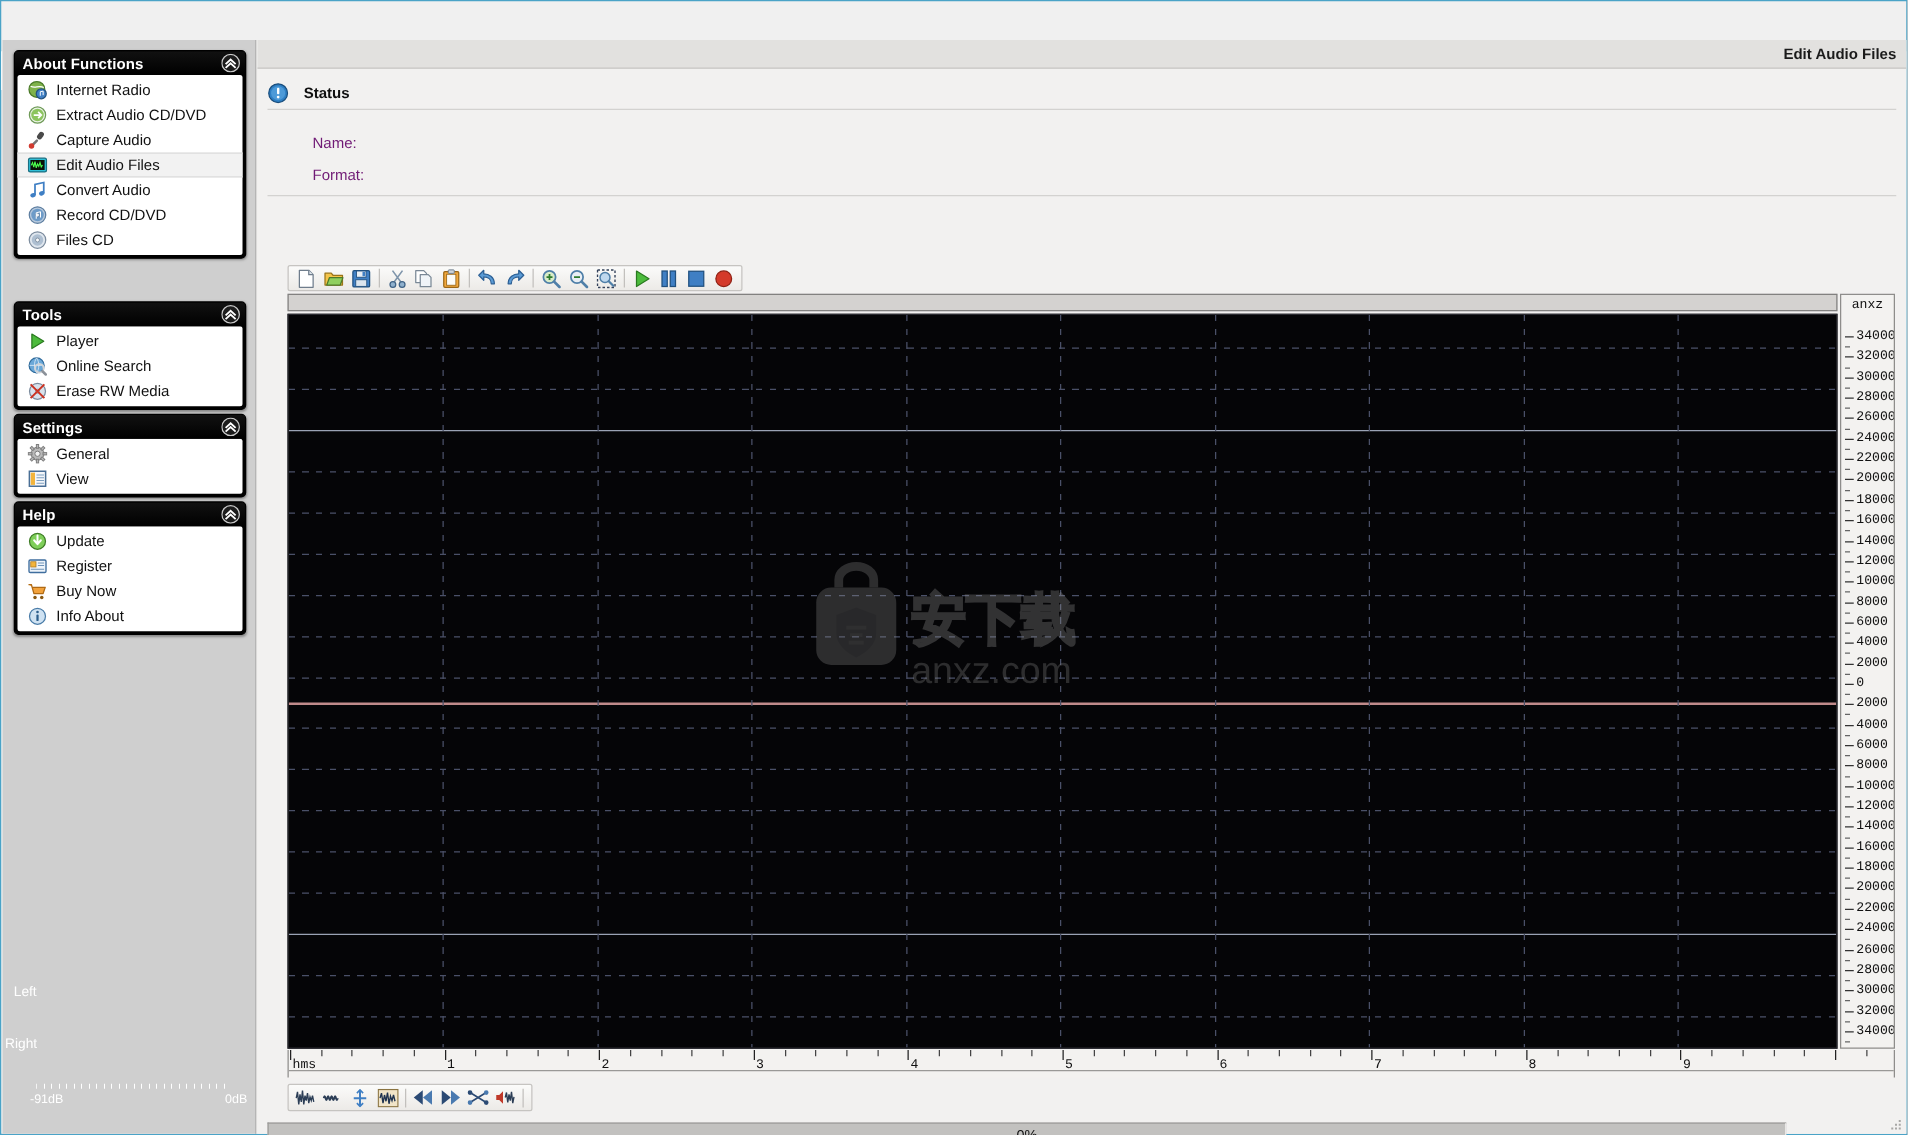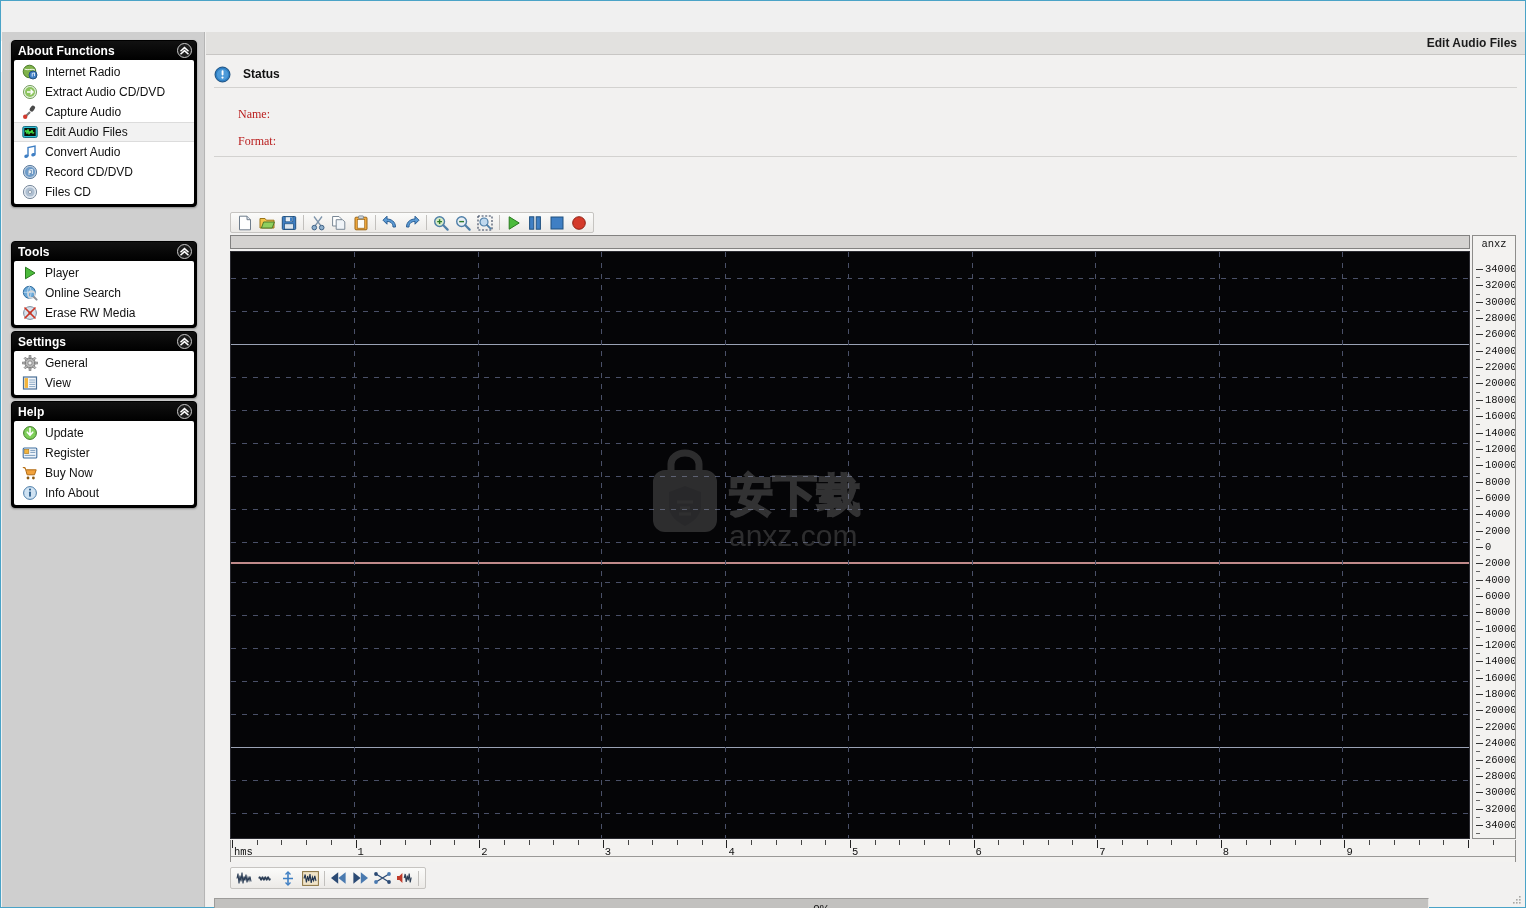--- a/index.html
+++ b/index.html
@@ -223,23 +223,23 @@
     font-family: "Liberation Sans", sans-serif;
   }
   .section-rule {
     height: 1px;
     background: #d3d2d0;
     margin: 3px 8px 0 8px;
   }
 
   .field-row {
     font-size: 12px;
-    color: #b91c1c;
-    margin-left: 32px;
-    font-family: Liberation Serif, serif;
+    color: #701a75;
+    margin-left: 44px;
+    font-family: Liberation Sans, sans-serif;
   }
 
   
   .editor-toolbar {
     position: absolute;
     left: 228px; top: 180px;
     width: 364px;
     height: 21px;
     background: linear-gradient(#fbfbfa, #eceae7);
     border: 1px solid #c6c4c1;
@@ -708,20 +708,27 @@
                 <rect x="1.5" y="2" width="13" height="12" fill="#f3f6fa" stroke="#4a6f96" stroke-width="1.2"></rect>
                 <rect x="2.6" y="3.1" width="3.4" height="9.8" fill="#f2b43c"></rect>
                 <path d="M7.2 5 h6 M7.2 7.2 h6 M7.2 9.4 h6 M7.2 11.6 h6" stroke="#7fa0c0" stroke-width="0.9"></path>
               </svg>
             </span>
             <span class="nav-label">View</span>
           </div>
         </div>
       </div>
 
+      <div class="meters">
+        <span class="meter-label left">Left</span>
+        <span class="meter-label right">Right</span>
+        <div class="meter-ticks"></div>
+        <span class="meter-db min">-91dB</span>
+        <span class="meter-db max">0dB</span>
+      </div>
     </div>
 
     <div class="main">
 
       <div class="topbar">
         <span class="topbar-title">Edit Audio Files</span>
       </div>
 
       <div style="position:absolute;left:0;top:32px;right:0;">
         <div class="section-head">

